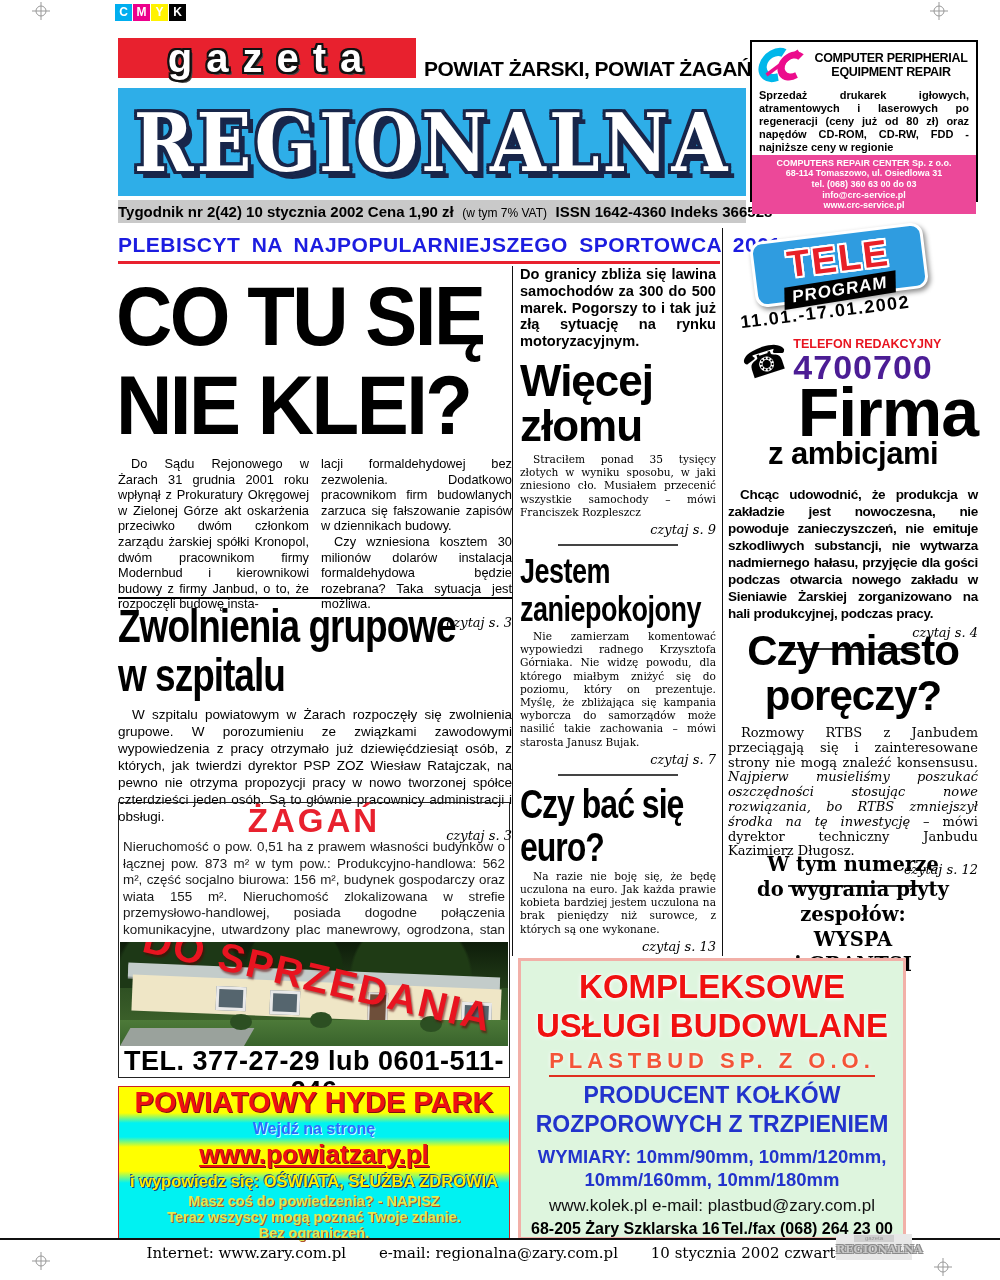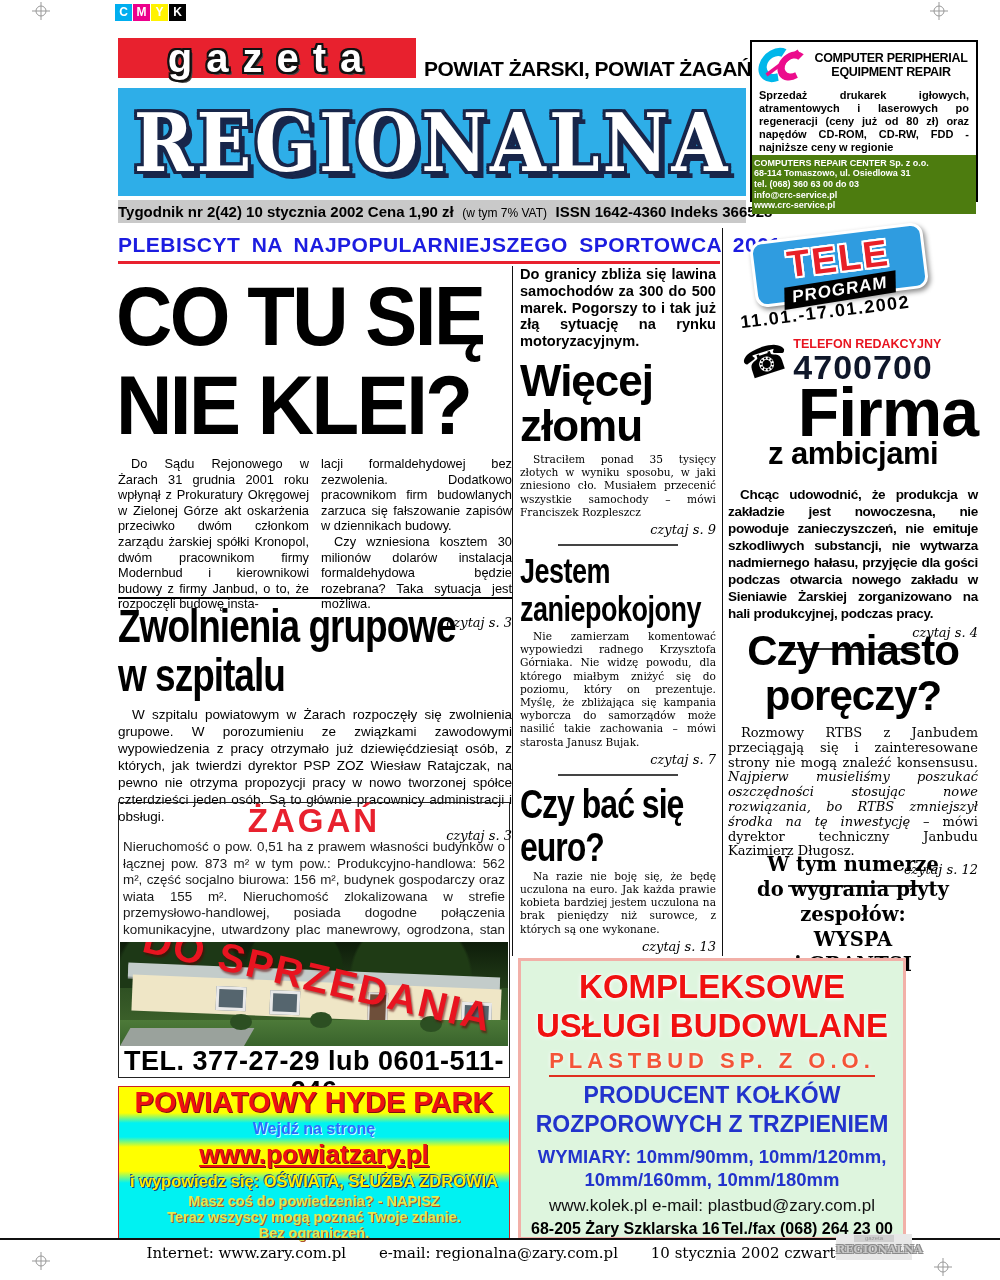--- a/index.html
+++ b/index.html
@@ -36,22 +36,22 @@
   .info-strip .b{font-weight:bold;font-size:15px;}
   .info-strip .s{font-size:12px;margin:0 4px;}
 
   
   .crc-ad{position:absolute;left:750px;top:40px;width:228px;height:162px;border:2px solid #000;
           box-sizing:border-box;display:flex;flex-direction:column;background:#fff;}
   .crc-head{display:flex;align-items:center;padding:3px 4px;height:46px;}
   .crc-name{flex:1;text-align:center;font-weight:bold;font-size:12.5px;line-height:1.15;
             letter-spacing:-0.3px;}
   .crc-body{padding:1px 7px;font-size:11px;font-weight:bold;line-height:1.18;text-align:justify;}
-  .crc-foot{margin-top:auto;background:#4d7c0f;color:#fff;font-weight:bold;font-size:9px;
-            line-height:1.18;padding:3px 2px;}
+  .crc-foot{margin-top:auto;background:#ec4899;color:#fff;font-weight:bold;font-size:9px;
+            line-height:1.18;text-align:center;padding:3px 2px;}
 
   
   .plebiscyt{position:absolute;left:118px;top:233px;width:602px;font-size:21px;font-weight:bold;
              color:#1c1ce0;letter-spacing:0.5px;word-spacing:5px;white-space:nowrap;}
   .red-rule{position:absolute;left:118px;top:261px;width:602px;height:3px;background:#e8212e;}
 
   
   .vline{position:absolute;width:1px;background:#111;}
 
   .hl{font-weight:bold;white-space:pre-line;}
@@ -143,21 +143,21 @@
               text-shadow:-2px -2px 0 #fff,2px -2px 0 #fff,-2px 2px 0 #fff,2px 2px 0 #fff,
                           -2px 0 0 #fff,2px 0 0 #fff,0 -2px 0 #fff,0 2px 0 #fff;}
   .tele-word2{position:absolute;left:26px;bottom:-6px;background:#000;color:#fff;
               font-size:17px;font-weight:bold;padding:1px 8px;transform:skewX(-8deg) rotate(-2deg);
               letter-spacing:1px;}
   .tele-dates{position:absolute;left:0px;top:72px;font-size:18px;font-weight:bold;
               letter-spacing:1.5px;transform:rotate(-7deg);white-space:nowrap;}
   .phoneblk{position:absolute;left:742px;top:338px;width:236px;display:flex;align-items:center;}
   .phone-icon{font-size:38px;line-height:38px;transform:rotate(-18deg);margin-right:4px;}
   .phone-label{color:#e81420;font-weight:bold;font-size:12.5px;line-height:13px;}
-  .phone-number{color:#0f172a;font-weight:bold;font-size:34px;line-height:32px;letter-spacing:1px;}
+  .phone-number{color:#4c1d95;font-weight:bold;font-size:34px;line-height:32px;letter-spacing:1px;}
   .firma{position:absolute;left:728px;top:386px;width:250px;}
   .firma-h1{font-size:68px;line-height:52px;text-align:right;letter-spacing:-1px;}
   .firma-h2{font-size:31px;line-height:32px;text-align:center;letter-spacing:-0.5px;}
   .firma-body{font-size:13.5px;font-weight:bold;line-height:17px;text-align:justify;
               text-indent:12px;margin-top:16px;letter-spacing:-0.3px;}
   .rrule{width:130px;height:2px;background:#333;margin:8px auto;}
   .miasto{position:absolute;left:728px;top:628px;width:250px;}
   .miasto-hl{font-size:42px;line-height:45px;text-align:center;letter-spacing:-1px;}
   .miasto-body{font-family:"DejaVu Serif",serif;font-size:13px;line-height:14.8px;
                text-align:justify;text-indent:13px;margin-top:8px;}

